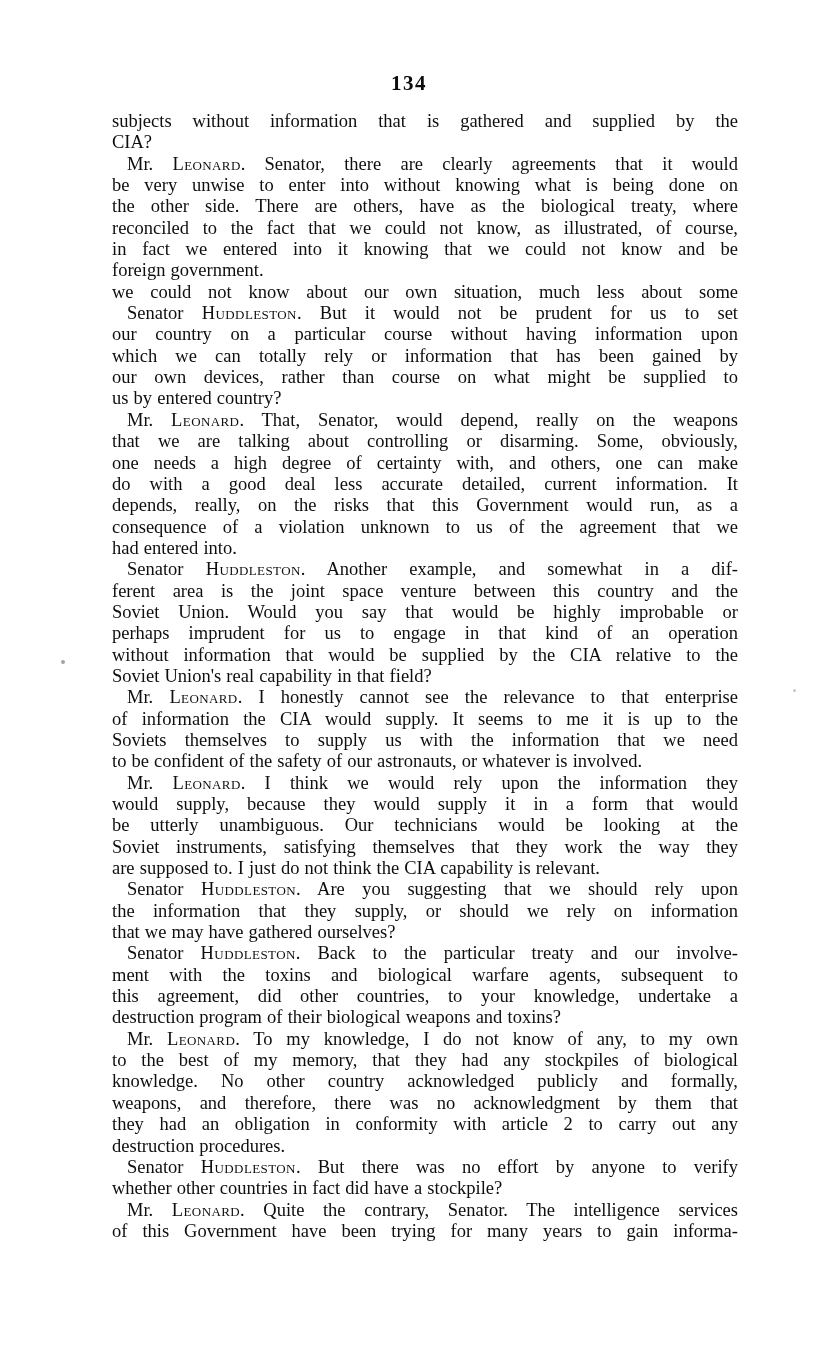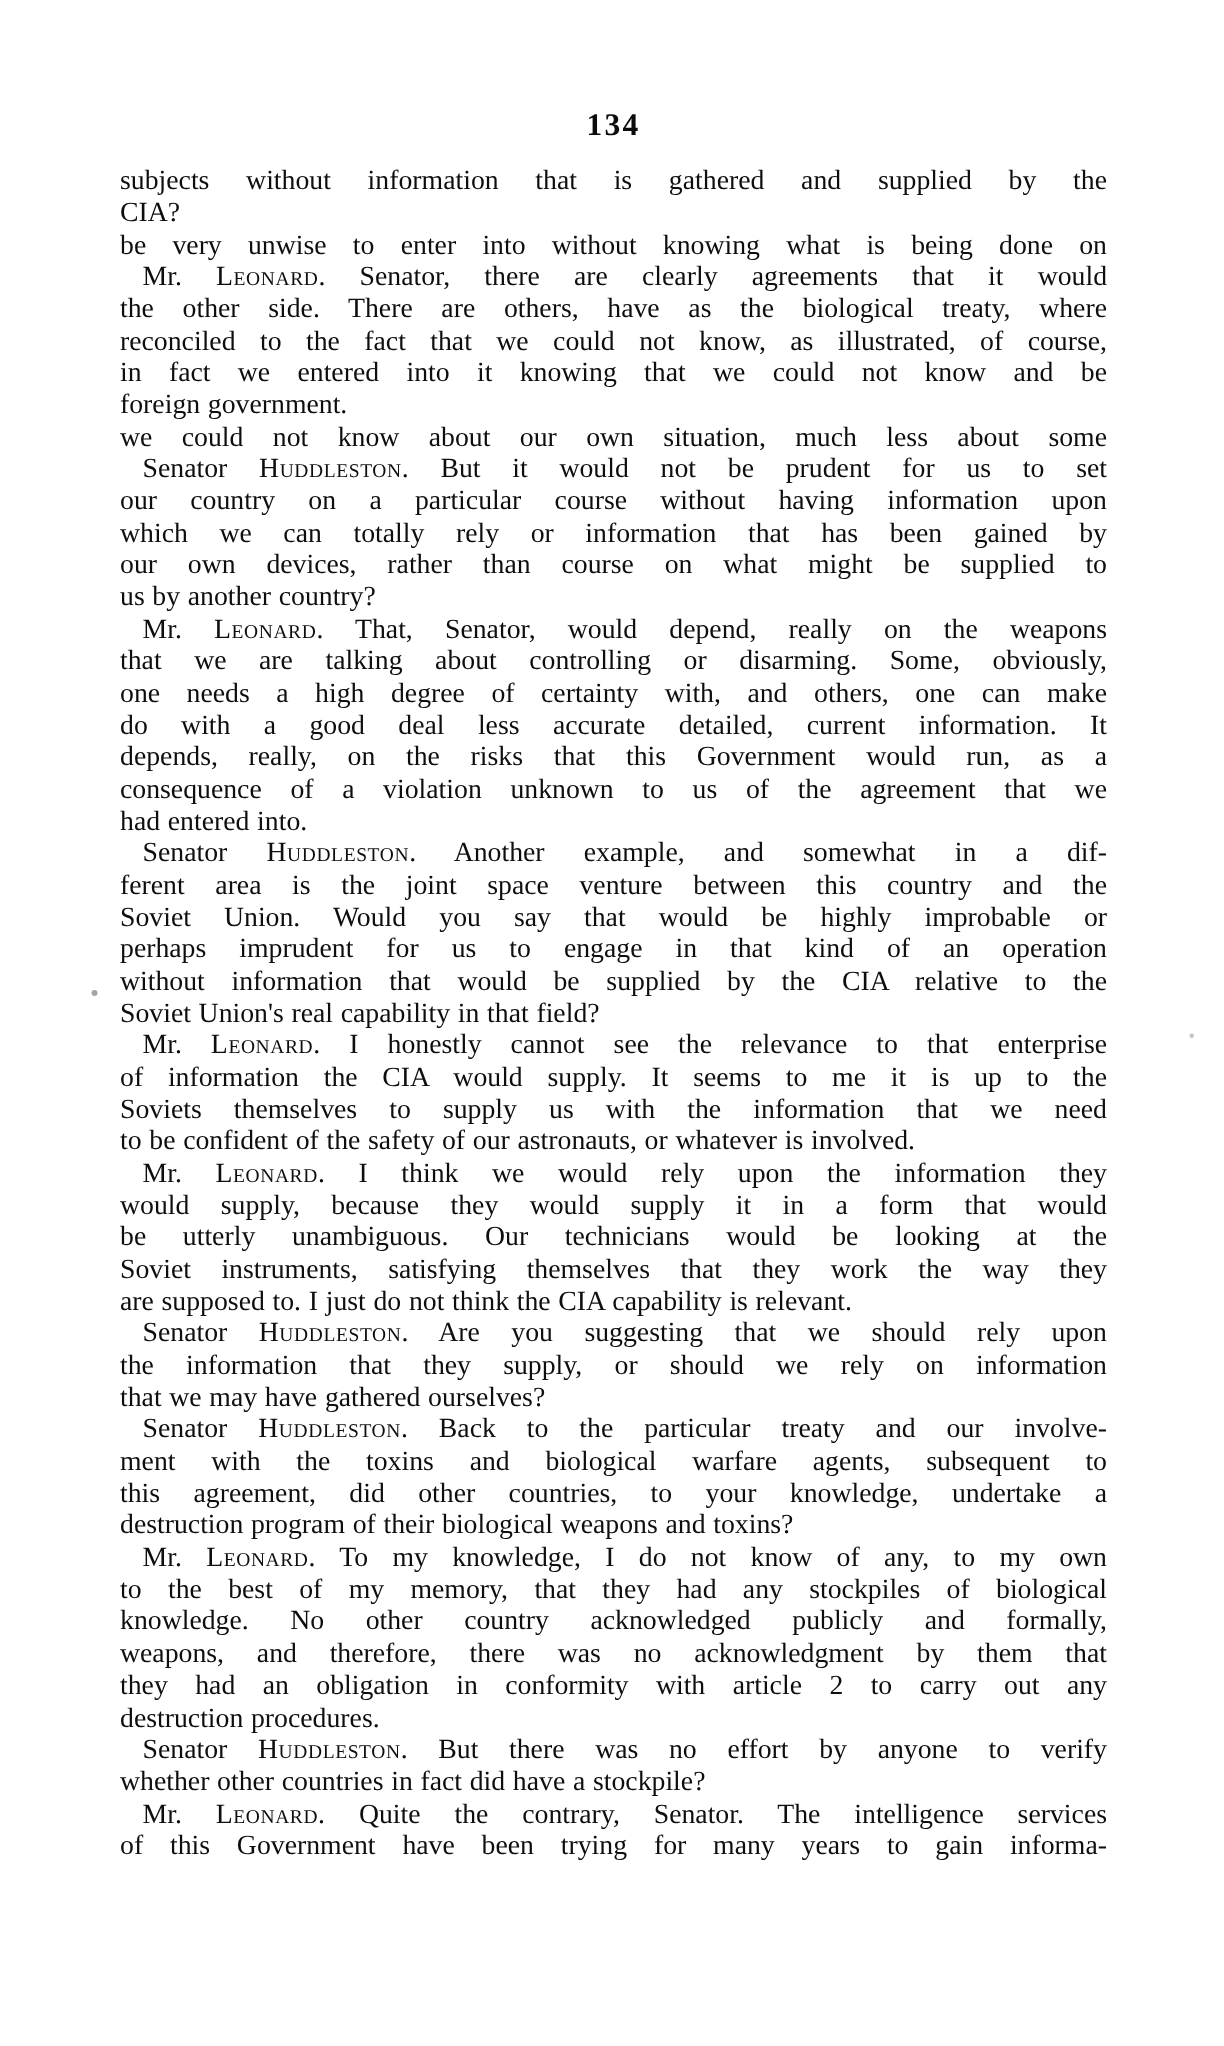--- a/index.html
+++ b/index.html
@@ -38,20 +38,21 @@
   }
   .para {
     margin: 0;
     padding: 0;
   }
   .line {
     text-align: justify;
     text-align-last: justify;
     -moz-text-align-last: justify;
     word-spacing: 0.5px;
+    margin-left: 32px;
   }
   .line.first {
     text-indent: 15px;
   }
   .line.lastline {
     text-align-last: left;
     -moz-text-align-last: left;
   }
   .sc {
     font-variant: small-caps;
@@ -70,34 +71,34 @@
 
 <div class="page">
   <div class="page-number">134</div>
 
   <div class="text-block">
       <div class="para">
         <div class="line">subjects without information that is gathered and supplied by the</div>
         <div class="line lastline">CIA?</div>
       </div>
       <div class="para">
+        <div class="line first">Mr. <span class="sc">Leonard</span>. Senator, there are clearly agreements that it would</div>
         <div class="line">be very unwise to enter into without knowing what is being done on</div>
-        <div class="line first">Mr. <span class="sc">Leonard</span>. Senator, there are clearly agreements that it would</div>
         <div class="line">the other side. There are others, have as the biological treaty, where</div>
         <div class="line">reconciled to the fact that we could not know, as illustrated, of course,</div>
         <div class="line">in fact we entered into it knowing that we could not know and be</div>
         <div class="line lastline">foreign government.</div>
         <div class="line">we could not know about our own situation, much less about some</div>
       </div>
       <div class="para">
         <div class="line first">Senator <span class="sc">Huddleston</span>. But it would not be prudent for us to set</div>
         <div class="line">our country on a particular course without having information upon</div>
         <div class="line">which we can totally rely or information that has been gained by</div>
         <div class="line">our own devices, rather than course on what might be supplied to</div>
-        <div class="line lastline">us by another country?</div>
+        <div class="line lastline">us by entered country?</div>
       </div>
       <div class="para">
         <div class="line first">Mr. <span class="sc">Leonard</span>. That, Senator, would depend, really on the weapons</div>
         <div class="line">that we are talking about controlling or disarming. Some, obviously,</div>
         <div class="line">one needs a high degree of certainty with, and others, one can make</div>
         <div class="line">do with a good deal less accurate detailed, current information. It</div>
         <div class="line">depends, really, on the risks that this Government would run, as a</div>
         <div class="line">consequence of a violation unknown to us of the agreement that we</div>
         <div class="line lastline">had entered into.</div>
       </div>

